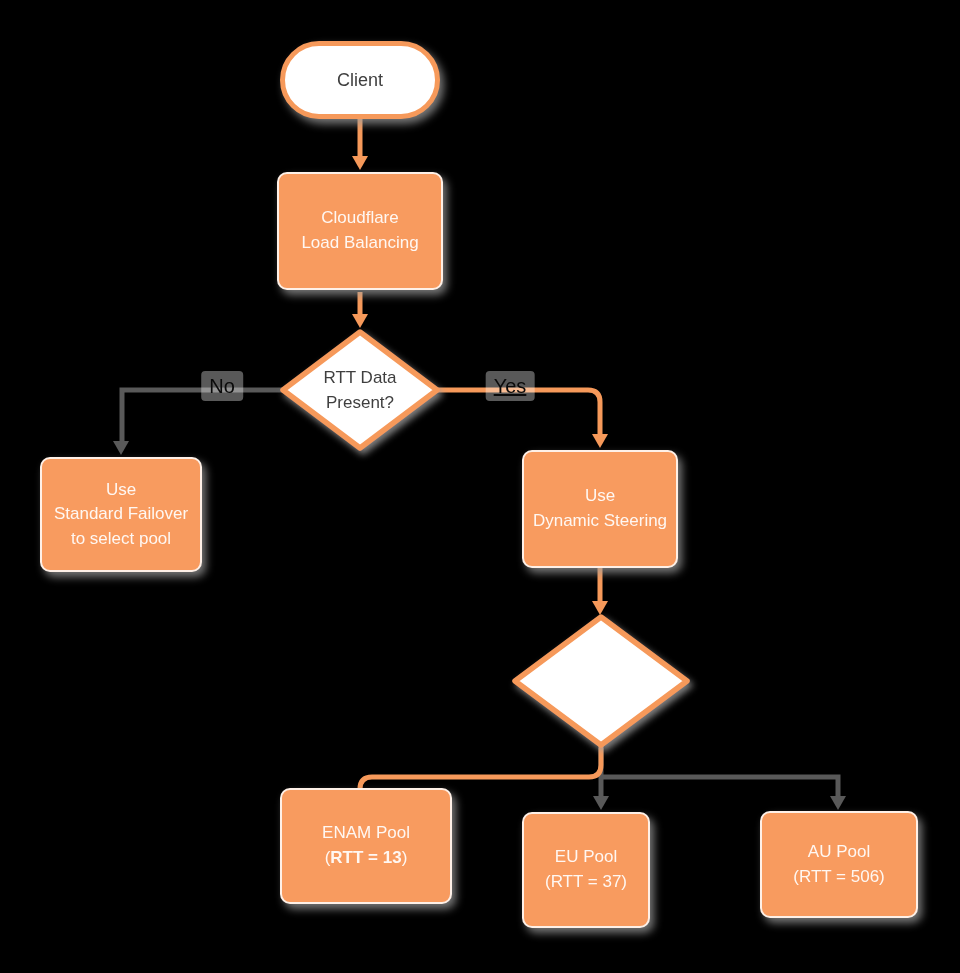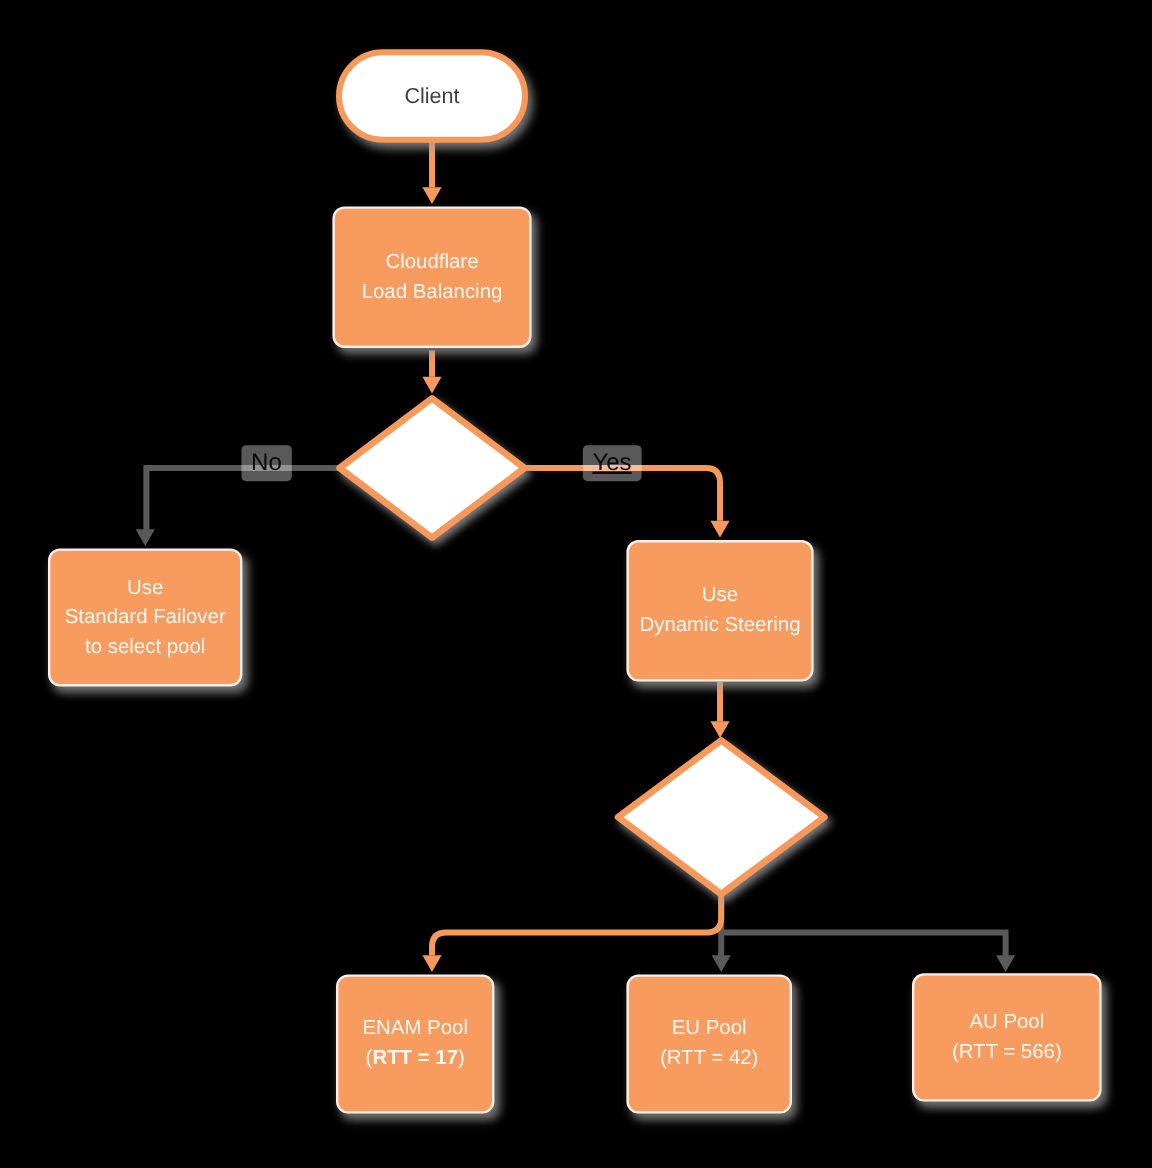--- a/index.html
+++ b/index.html
@@ -80,51 +80,55 @@
 
   <div class="node stadium" style="left:280px; top:41px; width:160px; height:78px;">
     <span class="pre">Client</span>
   </div>
 
   <div class="node box" style="left:277px; top:172px; width:166px; height:118px;">
     <span class="pre">Cloudflare
 Load Balancing</span>
   </div>
 
+  <div class="diamond-text" style="left:285px; top:340px; width:150px; height:100px;">
+    <span class="pre">RTT Data
+Present?</span>
+  </div>
 
   <div class="edge-label" style="left:222px; top:386px;">No</div>
 
   <div class="edge-label" style="left:510px; top:386px;text-decoration:underline;">Yes</div>
 
   <div class="node box" style="left:40px; top:457px; width:162px; height:115px;">
     <span class="pre">Use
 Standard Failover
 to select pool</span>
   </div>
 
   <div class="node box" style="left:522px; top:450px; width:156px; height:118px;">
     <span class="pre">Use
 Dynamic Steering</span>
   </div>
 
 
-  <div class="node box" style="left:280px; top:812px; width:132px; height:116px;">
+  <div class="node box" style="left:280px; top:788px; width:172px; height:116px;">
     <span>
       <span>ENAM Pool</span><br>
-      <span>(</span><span class="bold">RTT = 17</span><span>)</span>
+      <span>(</span><span class="bold">RTT = 13</span><span>)</span>
     </span>
   </div>
 
-  <div class="node box" style="left:522px; top:812px; width:138px; height:116px;">
+  <div class="node box" style="left:522px; top:812px; width:128px; height:116px;">
     <span>
       <span>EU Pool</span><br>
-      <span>(RTT = 42)</span>
+      <span>(RTT = 37)</span>
     </span>
   </div>
 
   <div class="node box" style="left:760px; top:811px; width:158px; height:107px;">
     <span>
       <span>AU Pool</span><br>
-      <span>(RTT = 566)</span>
+      <span>(RTT = 506)</span>
     </span>
   </div>
 
 </div>
 
 </body></html>

